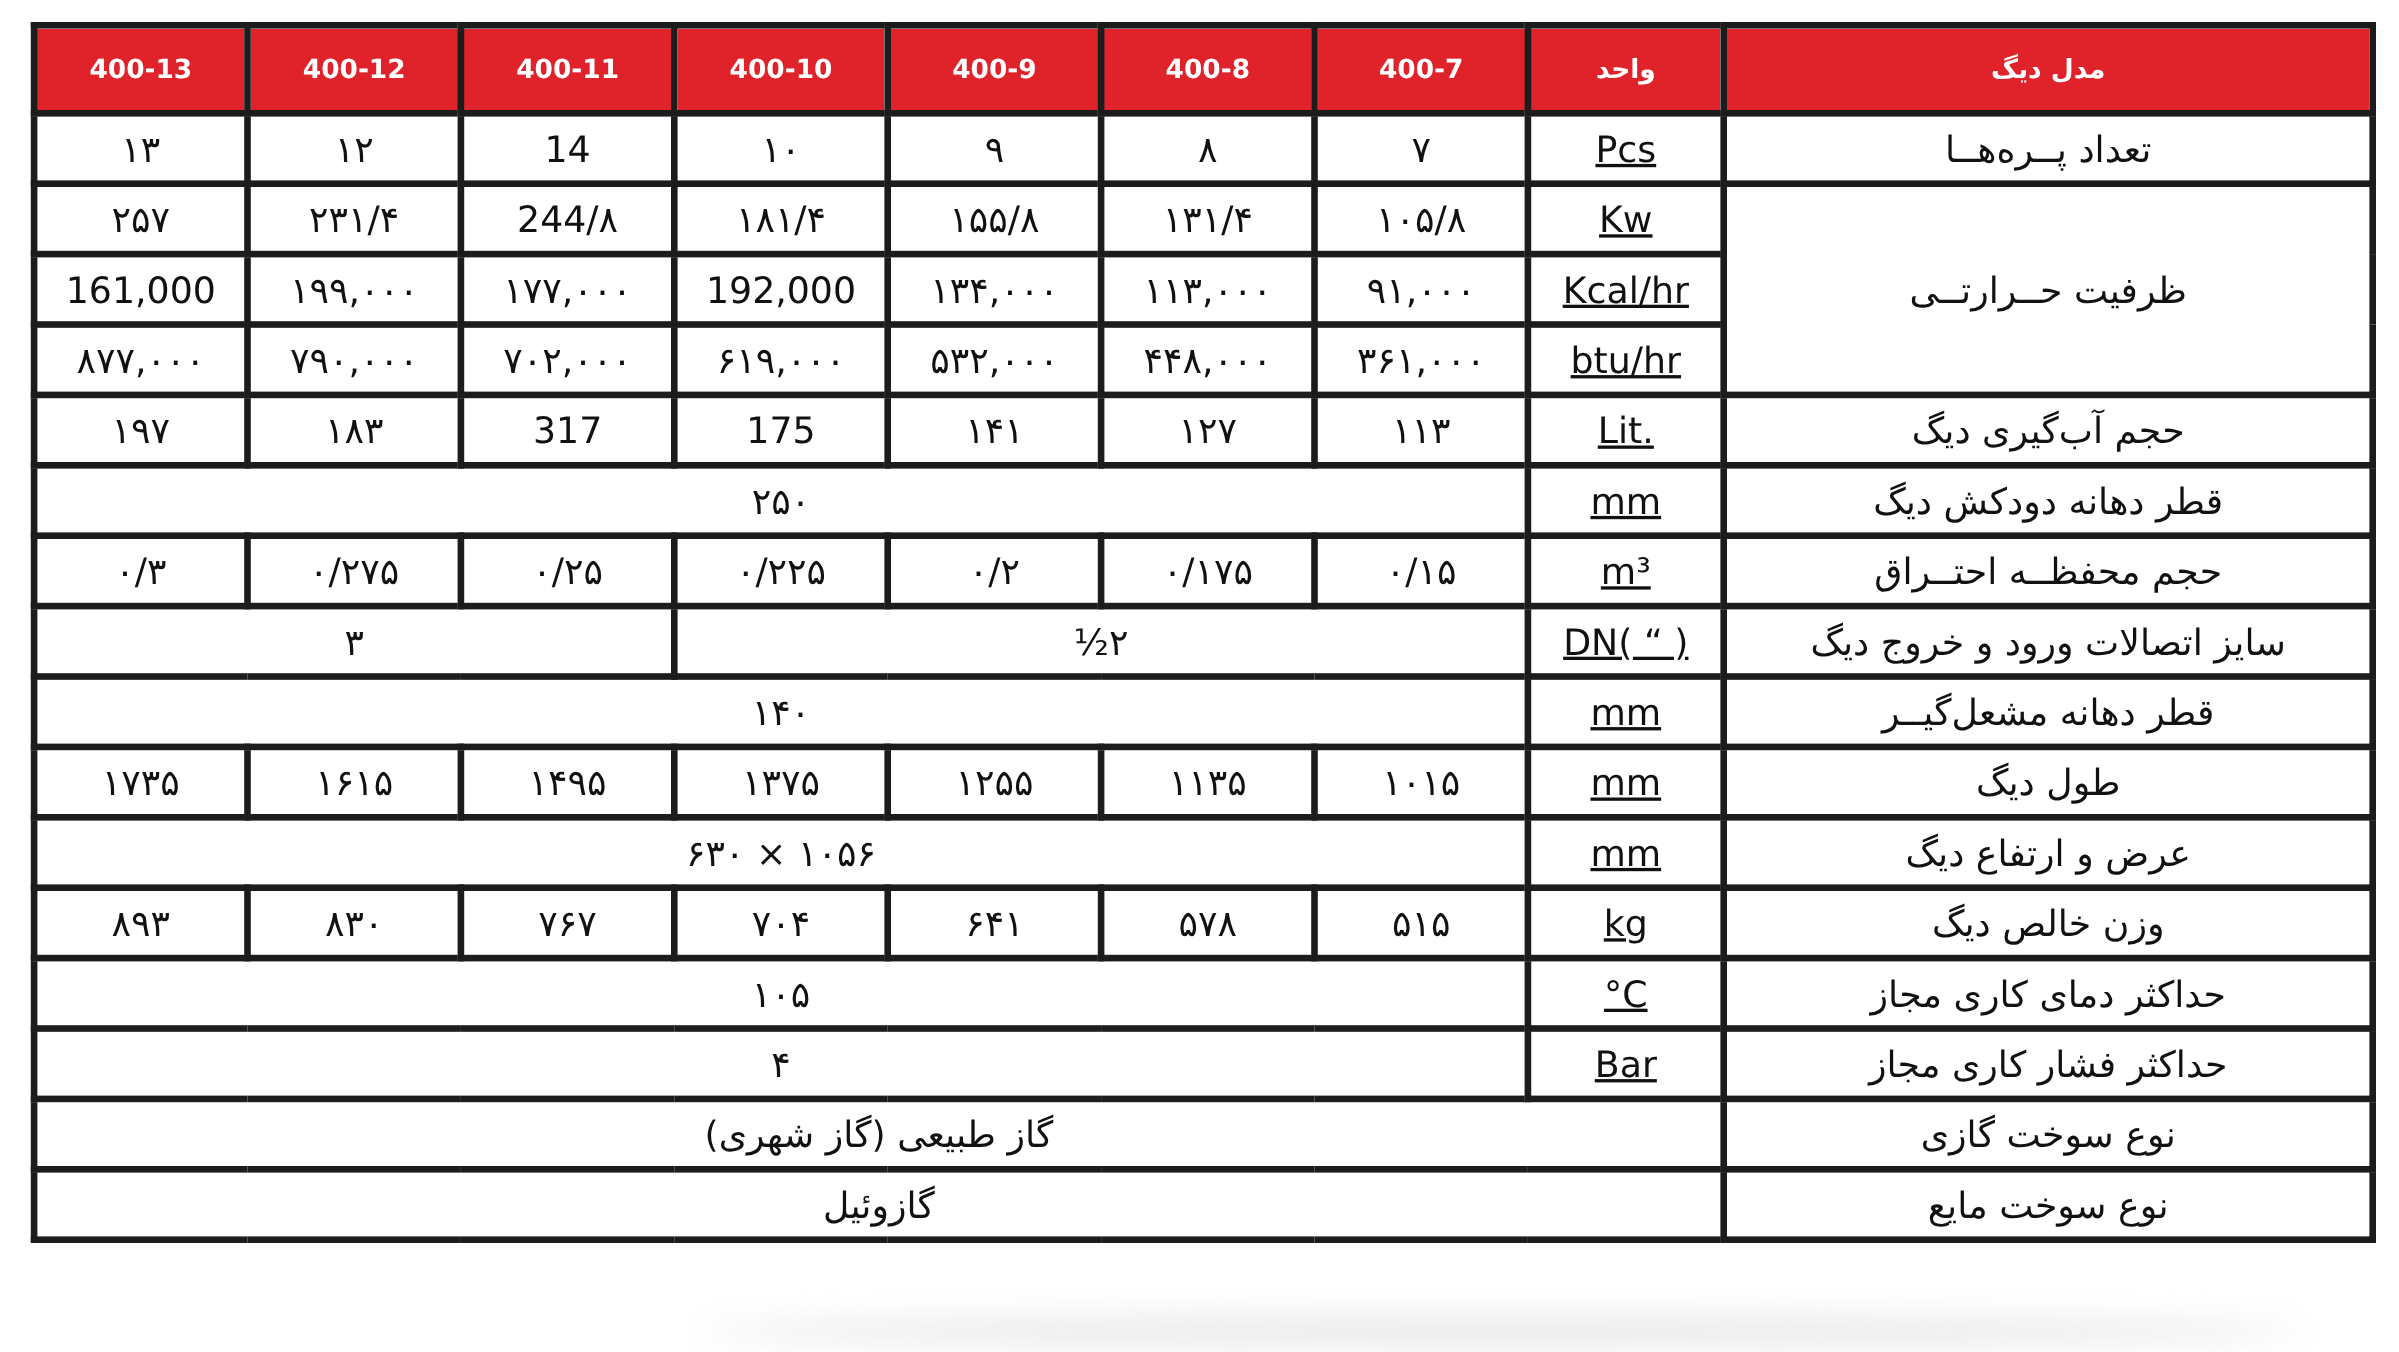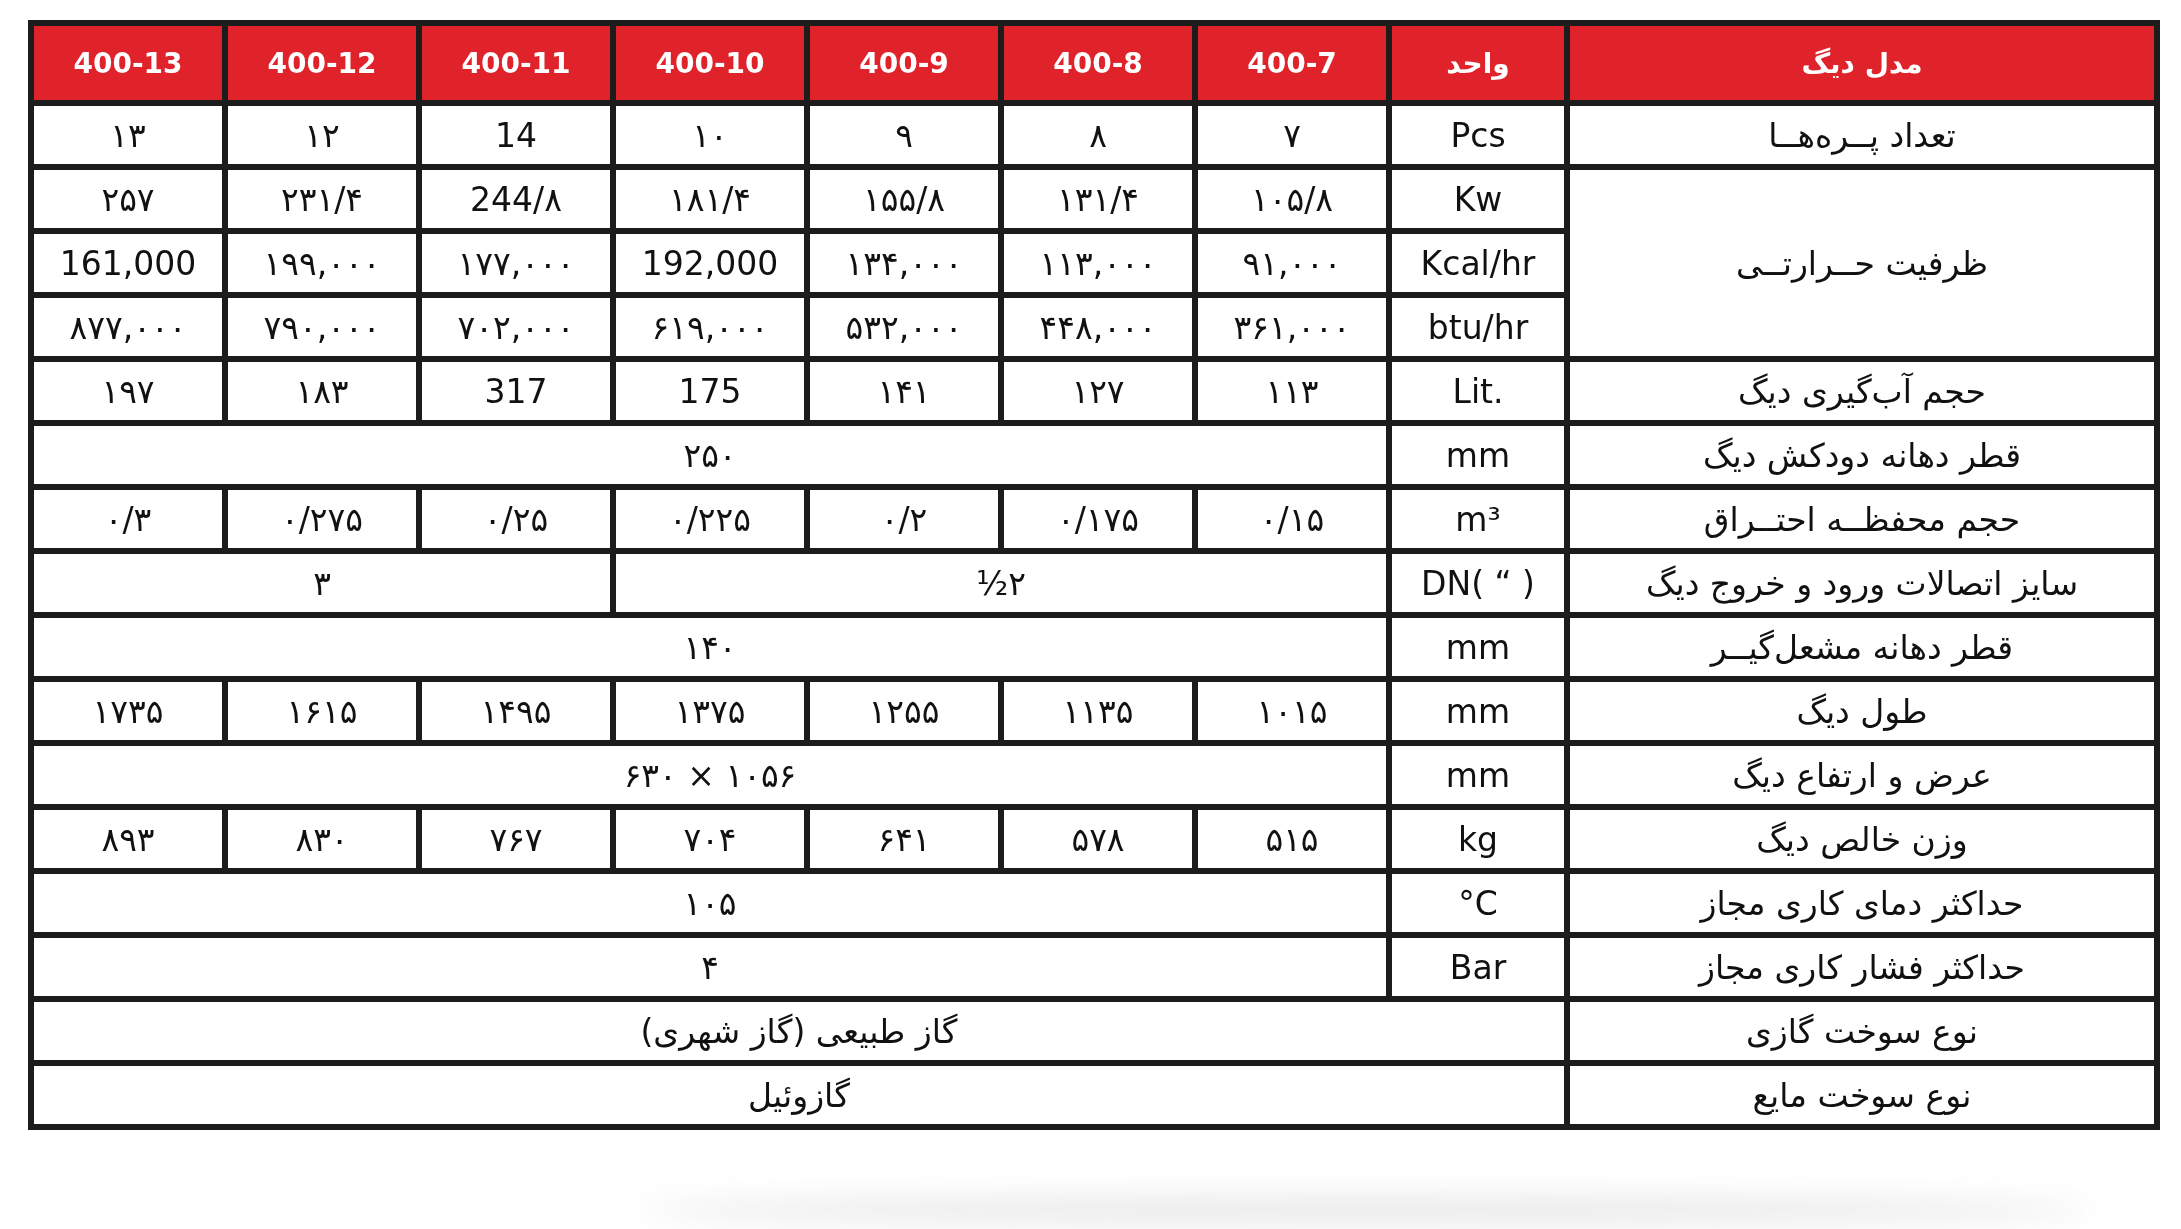--- a/index.html
+++ b/index.html
@@ -16,26 +16,26 @@
     padding:0 6px;
     background:#ffffff;
     overflow:hidden;
     white-space:nowrap;
   }
   tr.hdr td{
     height:74px;
     background:#e0222a;
     color:#ffffff;
     font-weight:bold;
-    font-size:28px;
+    font-size:24px;
   }
   td.lbl{text-align:right;padding-right:22px;font-size:34px;}
   td.gray{background:#ebebeb;}
   td.num{font-size:33px;}
-  td.unit{font-size:31px;}
+  td.unit{font-size:31px;text-decoration:underline;}
   .shadow{
     position:absolute;left:640px;right:90px;bottom:6px;height:26px;
     background:rgba(120,120,120,0.18);
     filter:blur(14px);
     border-radius:50%;
   }
 </style>
 </head>
 <body>
 

